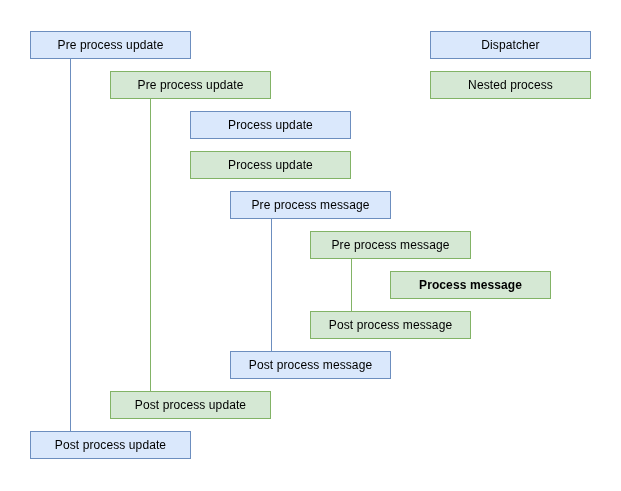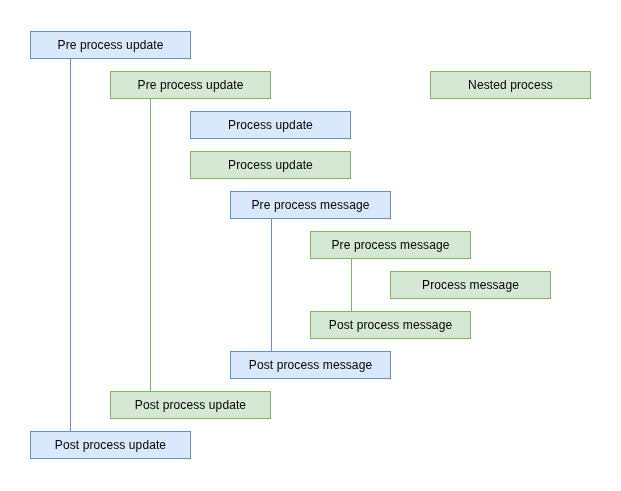--- a/index.html
+++ b/index.html
@@ -74,24 +74,25 @@
       <div class="edge router" style="left: 351px; top: 259px; height: 52px;"></div>
     </div>
 
   <div id="node-layer">
       <div class="node dispatcher" style="left: 30px; top: 31px; width: 161px; height: 28px;">Pre process update</div>
       <div class="node router" style="left: 110px; top: 71px; width: 161px; height: 28px;">Pre process update</div>
       <div class="node dispatcher" style="left: 190px; top: 111px; width: 161px; height: 28px;">Process update</div>
       <div class="node router" style="left: 190px; top: 151px; width: 161px; height: 28px;">Process update</div>
       <div class="node dispatcher" style="left: 230px; top: 191px; width: 161px; height: 28px;">Pre process message</div>
       <div class="node router" style="left: 310px; top: 231px; width: 161px; height: 28px;">Pre process message</div>
-      <div class="node router" style="left: 390px; top: 271px; width: 161px; height: 28px;">Process message</div>
+      <div class="node router" style="left: 390px; top: 271px; width: 161px; height: 28px; font-weight: bold;">Process message</div>
       <div class="node router" style="left: 310px; top: 311px; width: 161px; height: 28px;">Post process message</div>
       <div class="node dispatcher" style="left: 230px; top: 351px; width: 161px; height: 28px;">Post process message</div>
       <div class="node router" style="left: 110px; top: 391px; width: 161px; height: 28px;">Post process update</div>
       <div class="node dispatcher" style="left: 30px; top: 431px; width: 161px; height: 28px;">Post process update</div>
     </div>
 
   <div class="legend-group" id="legend-layer">
+      <div class="node dispatcher" style="left: 430px; top: 31px; width: 161px; height: 28px;">Dispatcher</div>
       <div class="node router" style="left: 430px; top: 71px; width: 161px; height: 28px;">Nested process</div>
     </div>
 
 </div>
 
 </body></html>

